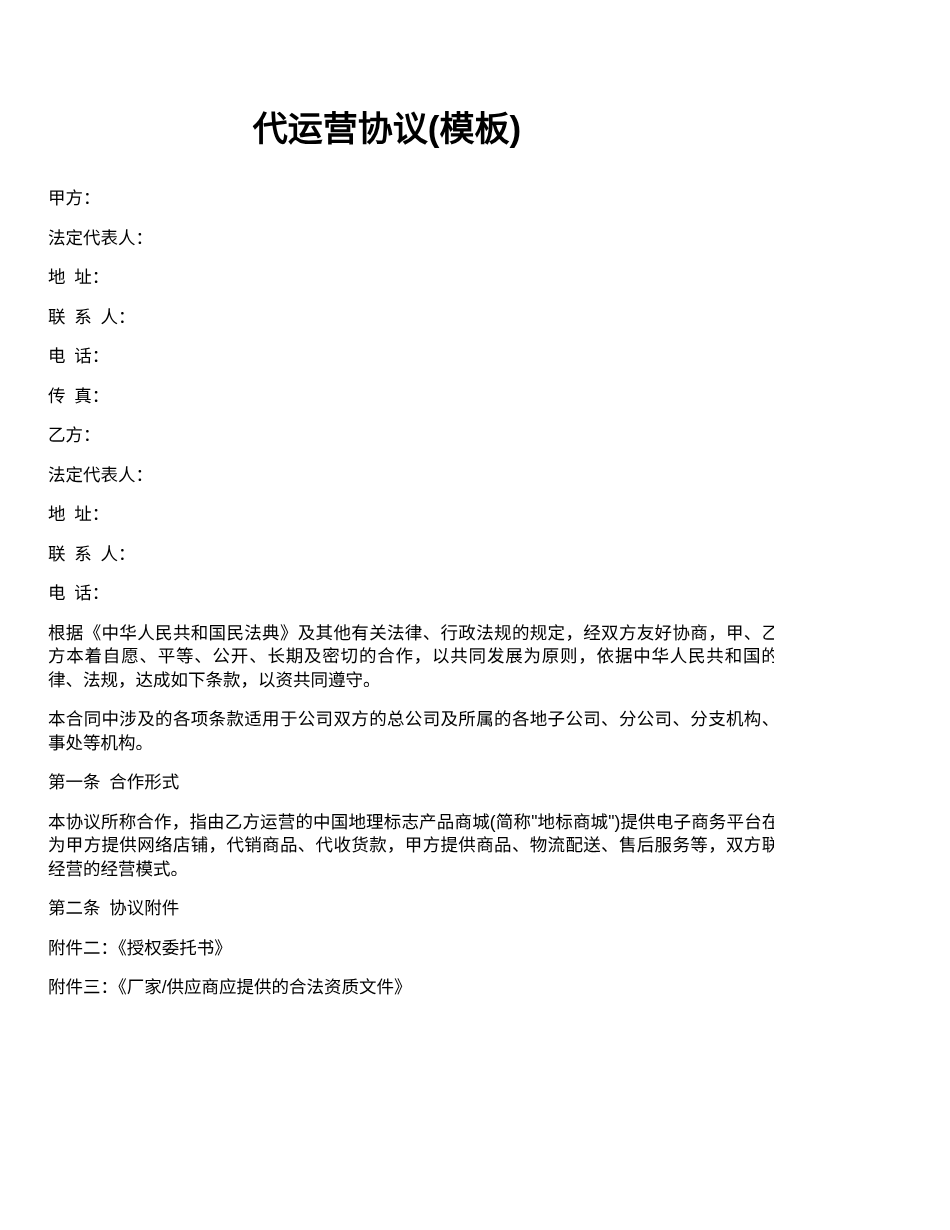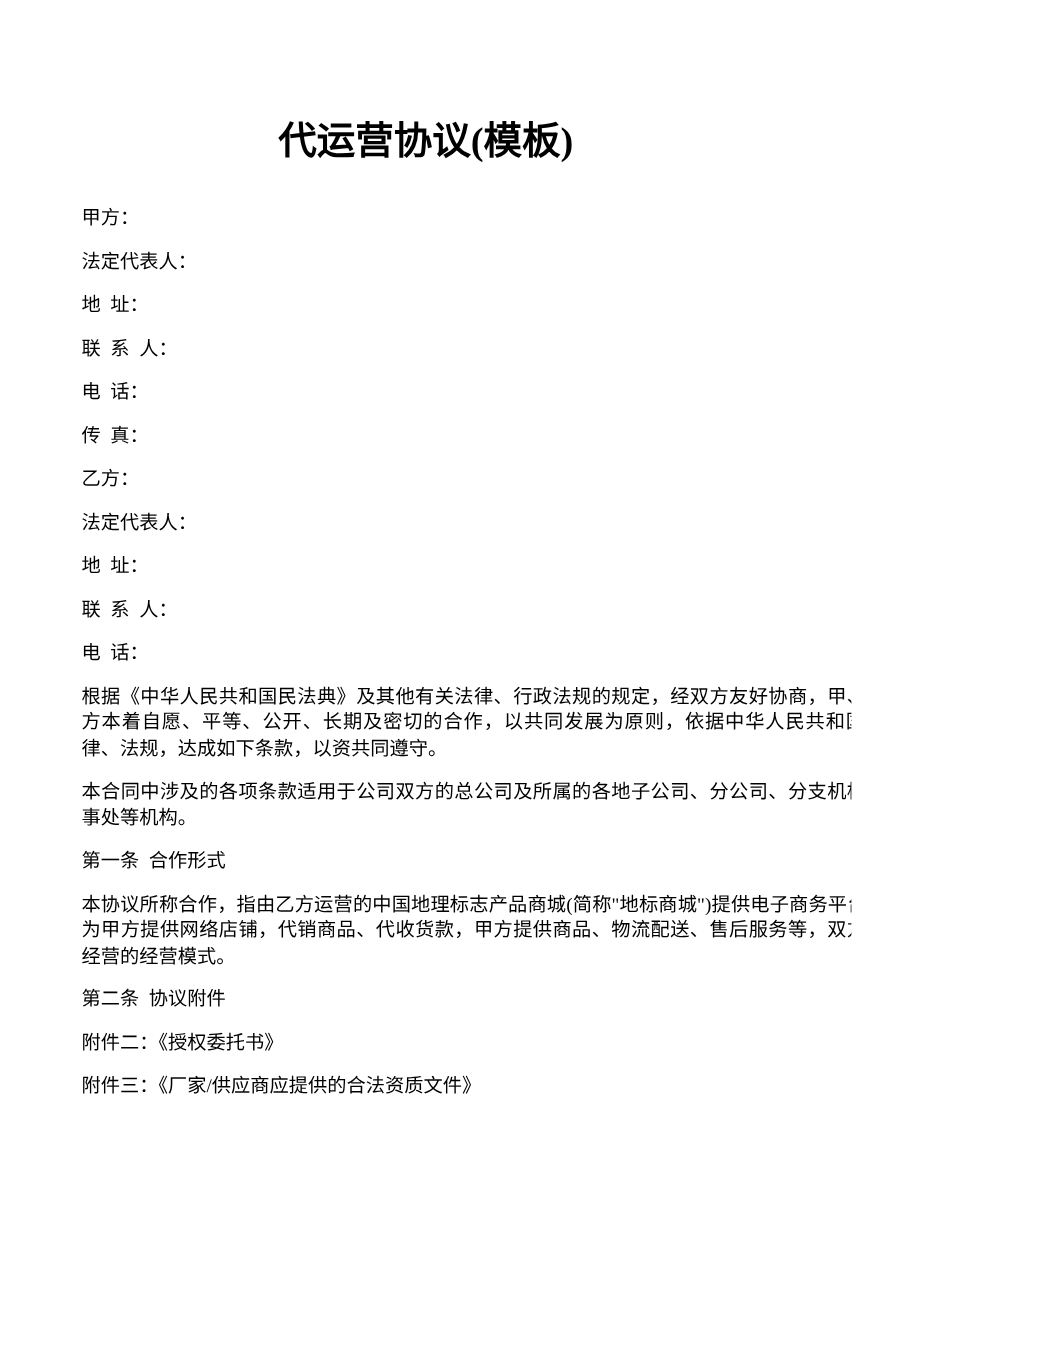--- a/index.html
+++ b/index.html
@@ -6,33 +6,33 @@
     margin: 0;
     padding: 0;
     background: #ffffff;
   }
   .page {
     position: relative;
     width: 774px;
     height: 1230px;
     background: #ffffff;
     overflow: hidden;
-    font-family: Liberation Serif, serif;
+    font-family: Liberation Sans, sans-serif;
     color: #000000;
   }
   .doc-title {
     font-size: 35px;
     font-weight: 700;
     line-height: 42px;
     text-align: center;
     margin: 108px 0 37px 0;
     letter-spacing: 0;
   }
   .doc-content {
-    margin-left: 74px;
+    margin-left: 48px;
     width: 749px;
   }
   .para {
     font-size: 17.5px;
     line-height: 23.5px;
     margin: 0 0 16px 0;
     text-align: justify;
     text-justify: inter-character;
     word-break: break-all;
   }

